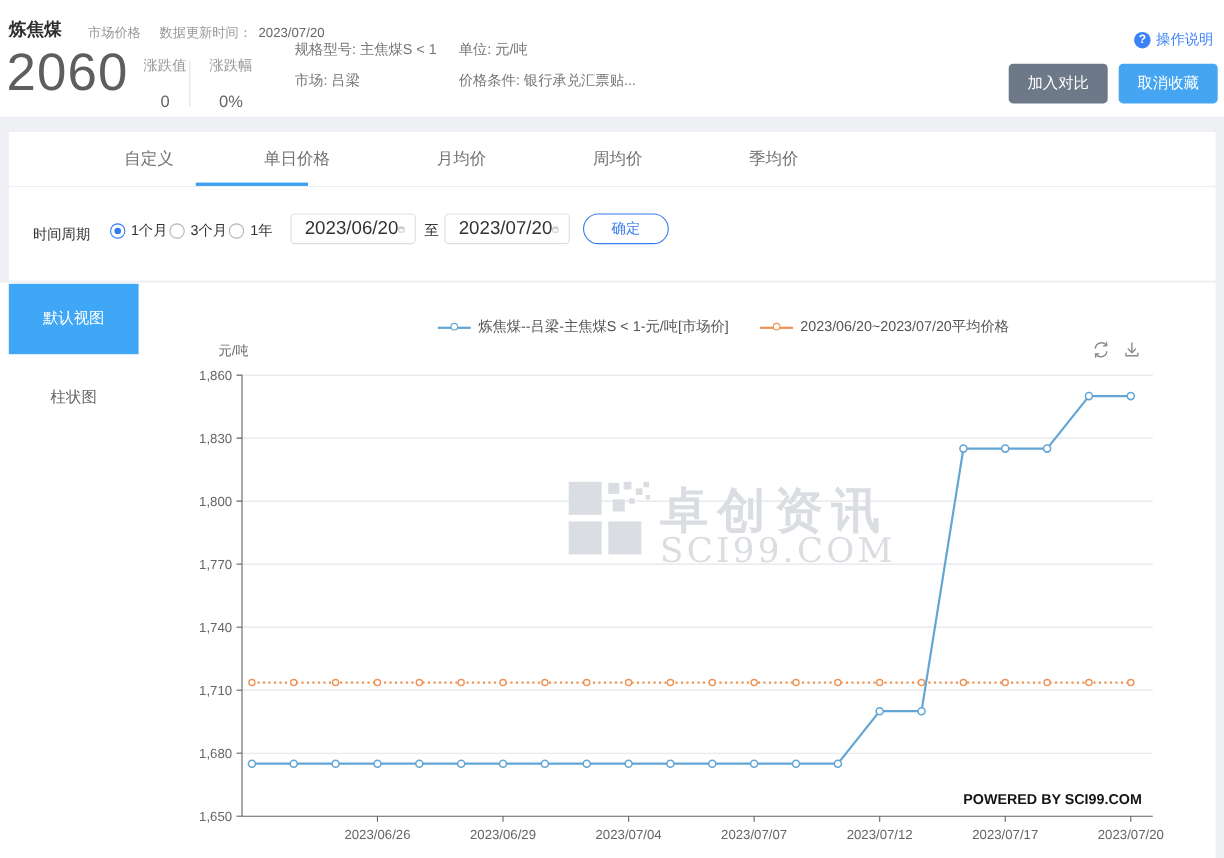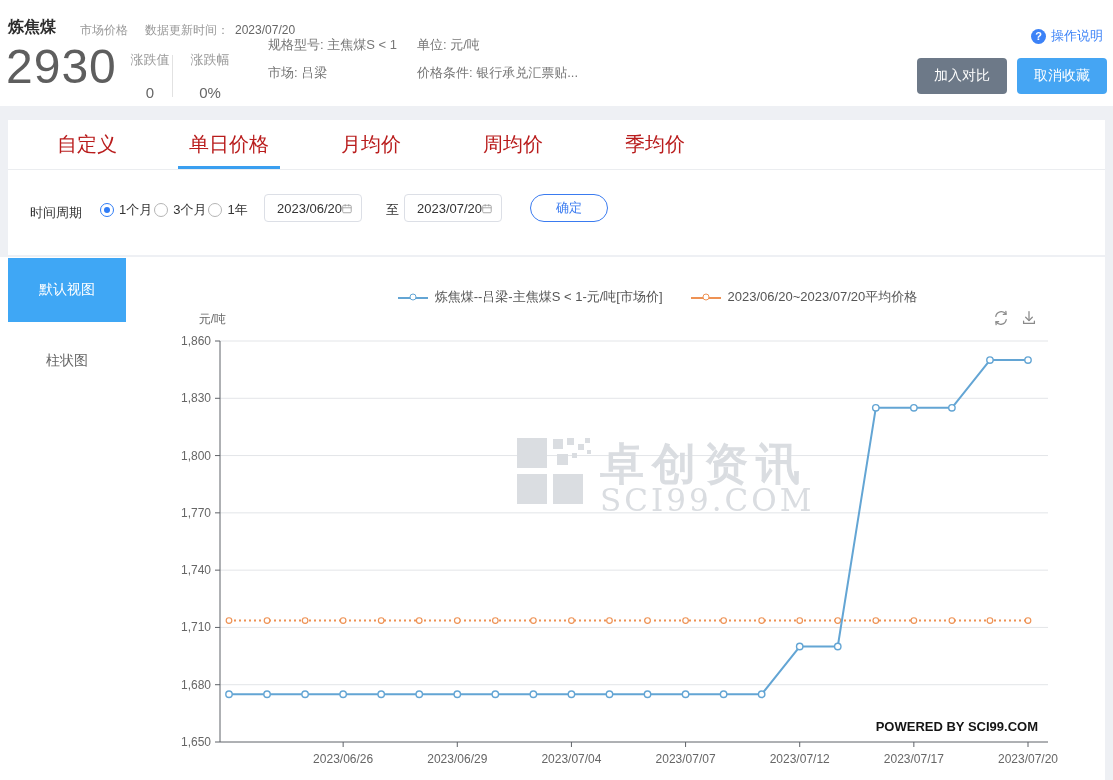--- a/index.html
+++ b/index.html
@@ -28,34 +28,34 @@
     font-size:11px; font-weight:bold; display:flex; align-items:center; justify-content:center; }
   .help .qtxt { font-size:13px; color:#3c82f7; }
   .hbtn { position:absolute; top:58px; width:90px; height:36px; border:none; border-radius:4px;
     color:#fff; font-size:14px; cursor:pointer; font-family:inherit; }
   .btn-compare { right:106px; }
   .btn-fav { right:6px; }
 
   
   .tabs-card { position:absolute; left:8px; top:120px; width:1097px; height:135px; background:#fff; }
   .tabs-row { display:flex; height:50px; border-bottom:1px solid #ebedf0; padding-left:8px; }
-  .tab { width:142px; text-align:center; line-height:49px; font-size:20px; color:#b91c1c; cursor:pointer; position:relative; }
+  .tab { width:142px; text-align:right; line-height:49px; font-size:15px; color:#737373; cursor:pointer; position:relative; }
   .tab.active::after { content:""; position:absolute; left:50%; transform:translateX(-50%);
     bottom:0; width:102px; height:3px; background:#3a9ff0; }
   .filter-row { position:relative; height:84px; }
   .f-label { position:absolute; left:22px; top:34px; font-size:13px; color:#333; }
   .radios { position:absolute; left:92px; top:31px; display:flex; align-items:center; gap:2px; }
   .radio { display:flex; align-items:center; gap:5px; font-size:13px; color:#333; cursor:pointer; }
   .rdot { width:14px; height:14px; border:1px solid #b5b5b5; border-radius:50%; background:#fff; position:relative; }
   .radio.sel .rdot { border-color:#2f7cf6; }
   .radio.sel .rdot::after { content:""; position:absolute; left:3px; top:3px; width:6px; height:6px;
     border-radius:50%; background:#2f7cf6; }
-  .datebox { position:absolute; top:24px; width:98px; height:28px; border:1px solid #dcdfe6; border-radius:4px;
+  .datebox { position:absolute; top:24px; width:114px; height:28px; border:1px solid #dcdfe6; border-radius:4px;
     background:#fff; display:flex; align-items:center; justify-content:space-between; padding:0 9px 0 12px;
-    font-size:13px; color:#333; cursor:pointer; }
+    font-size:17px; color:#333; cursor:pointer; }
   .date-from { left:256px; } .date-to { left:396px; }
   .to-label { position:absolute; left:378px; top:31px; font-size:13px; color:#333; }
   .confirm { position:absolute; left:522px; top:24px; width:78px; height:28px; border-radius:14px;
     border:1px solid #3a7bf0; background:#fff; color:#3a7bf0; font-size:13px; cursor:pointer; font-family:inherit; }
 
   
   .chart-card { position:absolute; left:0; top:257px; width:1105px; height:523px; background:#fff;text-align:right; }
   .side-item { position:absolute; left:8px; width:118px; display:flex; align-items:center; justify-content:center;
     font-size:14px; cursor:pointer; }
   .side-active { top:1px; height:64px; color:#fff; }
@@ -73,21 +73,21 @@
 </style>
 </head>
 <body>
 
 <div class="header">
   <div class="h-title">炼焦煤</div>
   <div class="h-sub">市场价格</div>
   <div class="h-upd">
     <span>数据更新时间：</span><b>2023/07/20</b>
   </div>
-  <div class="h-price">2930</div>
+  <div class="h-price">2060</div>
   <div class="h-chg" style="left:126px;width:48px;">
     <div class="lbl">涨跌值</div>
     <div class="val">0</div>
   </div>
   <div class="h-vdiv"></div>
   <div class="h-chg" style="left:184px;width:52px;">
     <div class="lbl">涨跌幅</div>
     <div class="val">0%</div>
   </div>
   <div class="h-specs" style="left:268px;">

